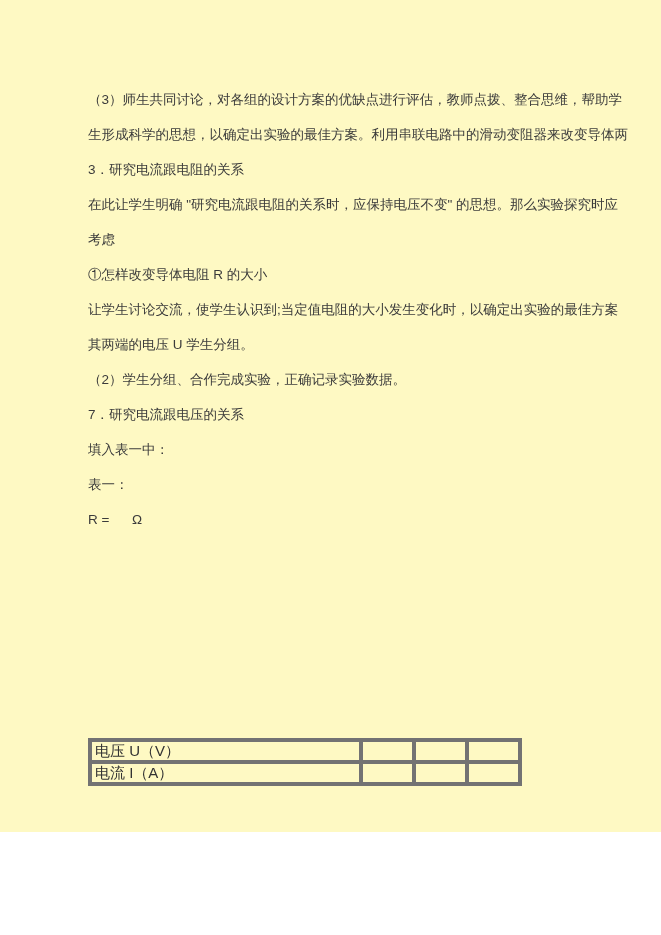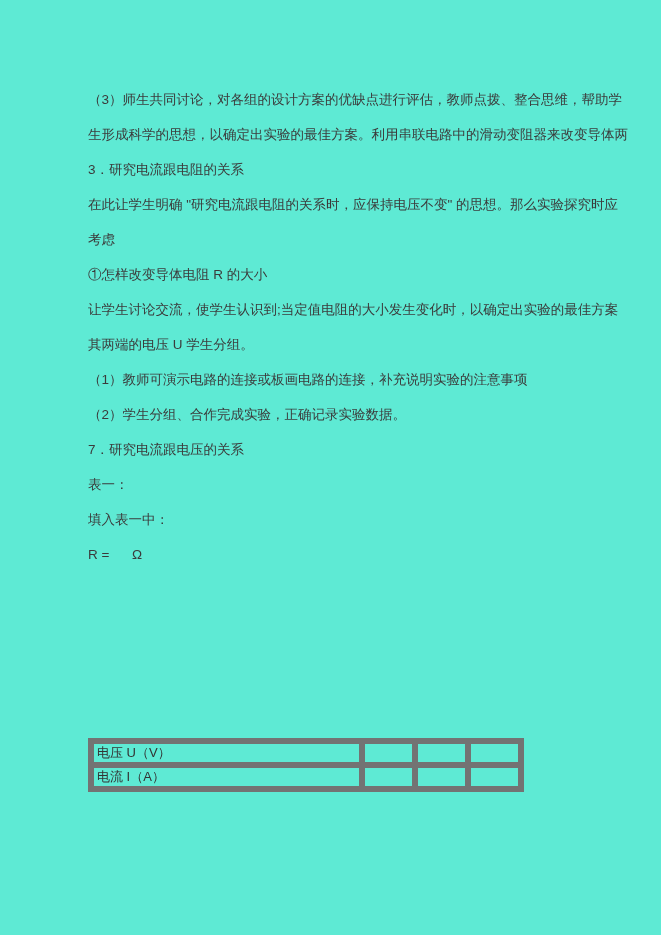--- a/index.html
+++ b/index.html
@@ -8,22 +8,22 @@
   }
   body {
     width: 661px;
     height: 935px;
     background: #ffffff;
     font-family: "Liberation Sans", sans-serif;
   }
   .page {
     position: relative;
     width: 661px;
-    height: 935px;
-    background: #5eead4;
+    height: 832px;
+    background: #fef9c3;
     overflow: hidden;
   }
   .text-block {
     position: absolute;
     left: 88px;
     top: 82px;
     width: 490px;
   }
   .line {
     height: 35px;
@@ -35,25 +35,25 @@
   }
   table.data-table {
     position: absolute;
     left: 88px;
     top: 738px;
     border-collapse: collapse;
     table-layout: fixed;
     width: 430px;
   }
   table.data-table td {
-    border: 6px solid #737373;
+    border: 4px solid #737373;
     height: 18px;
     line-height: 18px;
     padding: 0 0 0 3px;
-    font-size: 13px;
+    font-size: 15px;
     color: #333333;
     white-space: pre;
     overflow: hidden;
   }
   .col-label { width: 271px; }
   .col-val   { width: 53px;  }
 </style>
 </head>
 <body>
 
@@ -61,25 +61,24 @@
 
   <div class="text-block">
     <div class="line">（3）师生共同讨论，对各组的设计方案的优缺点进行评估，教师点拨、整合思维，帮助学</div>
     <div class="line">生形成科学的思想，以确定出实验的最佳方案。利用串联电路中的滑动变阻器来改变导体两</div>
     <div class="line">3．研究电流跟电阻的关系</div>
     <div class="line">在此让学生明确 "研究电流跟电阻的关系时，应保持电压不变" 的思想。那么实验探究时应</div>
     <div class="line">考虑</div>
     <div class="line">①怎样改变导体电阻 R 的大小</div>
     <div class="line">让学生讨论交流，使学生认识到;当定值电阻的大小发生变化时，以确定出实验的最佳方案</div>
     <div class="line">其两端的电压 U 学生分组。</div>
-    <div class="line">（1）教师可演示电路的连接或板画电路的连接，补充说明实验的注意事项</div>
     <div class="line">（2）学生分组、合作完成实验，正确记录实验数据。</div>
     <div class="line">7．研究电流跟电压的关系</div>
+    <div class="line">填入表一中：</div>
     <div class="line">表一：</div>
-    <div class="line">填入表一中：</div>
     <div class="line">R =      Ω</div>
   </div>
 
   <table class="data-table">
     <colgroup>
       <col class="col-label">
       <col class="col-val">
       <col class="col-val">
       <col class="col-val">
     </colgroup>

